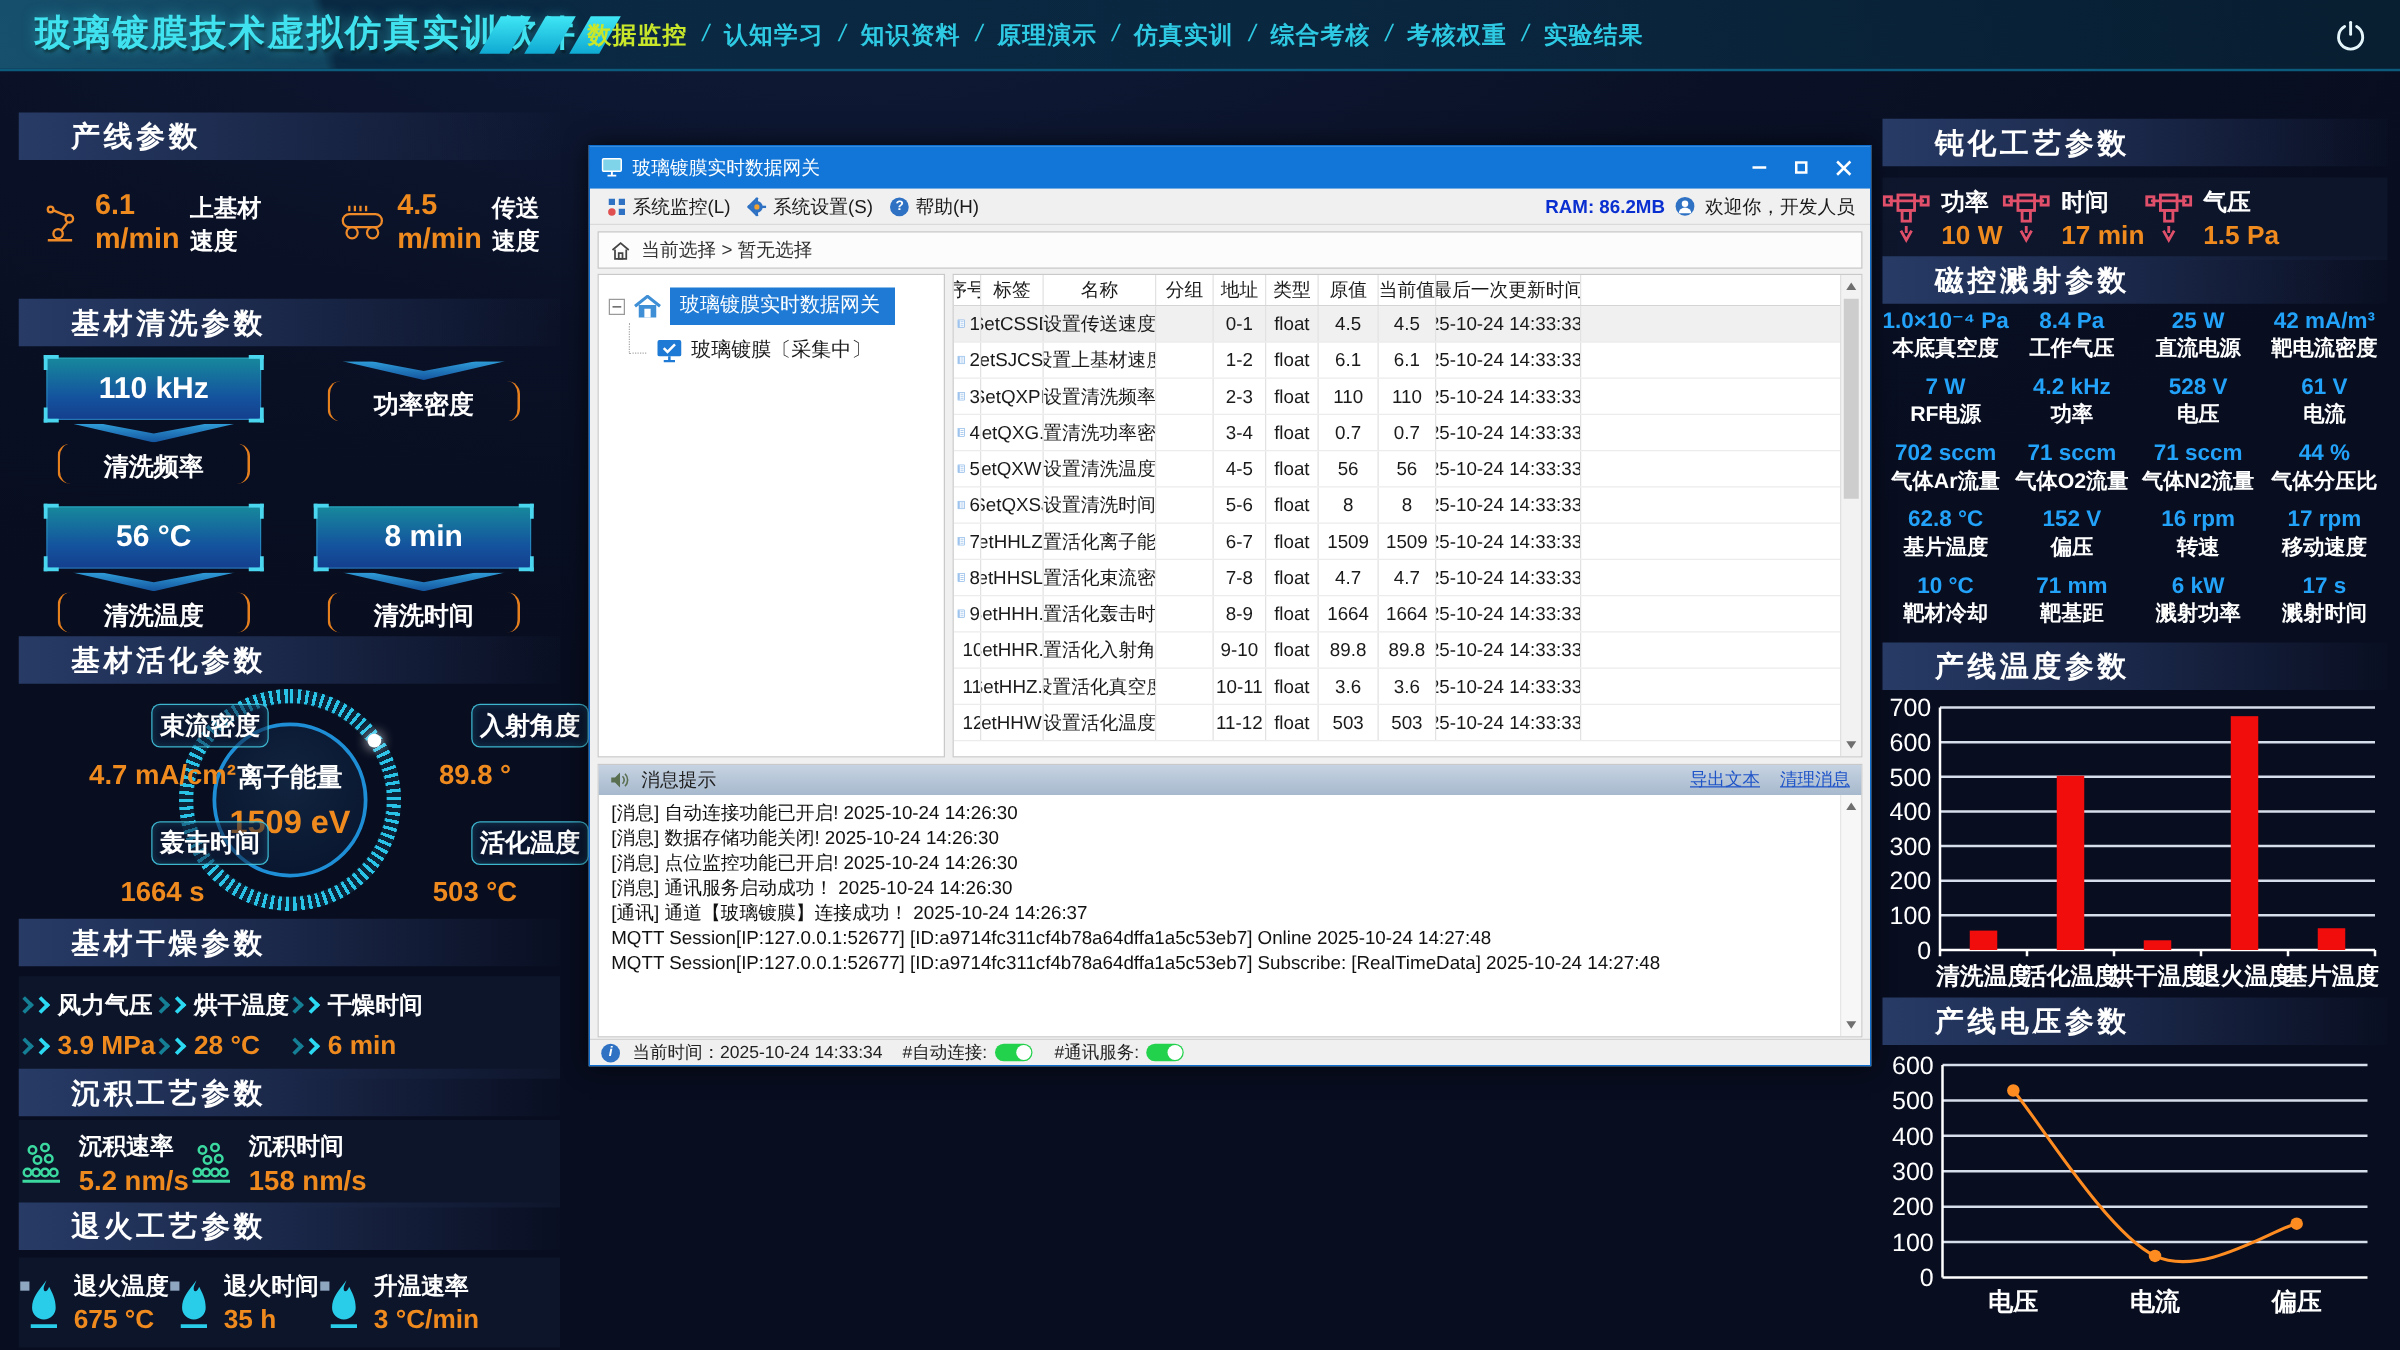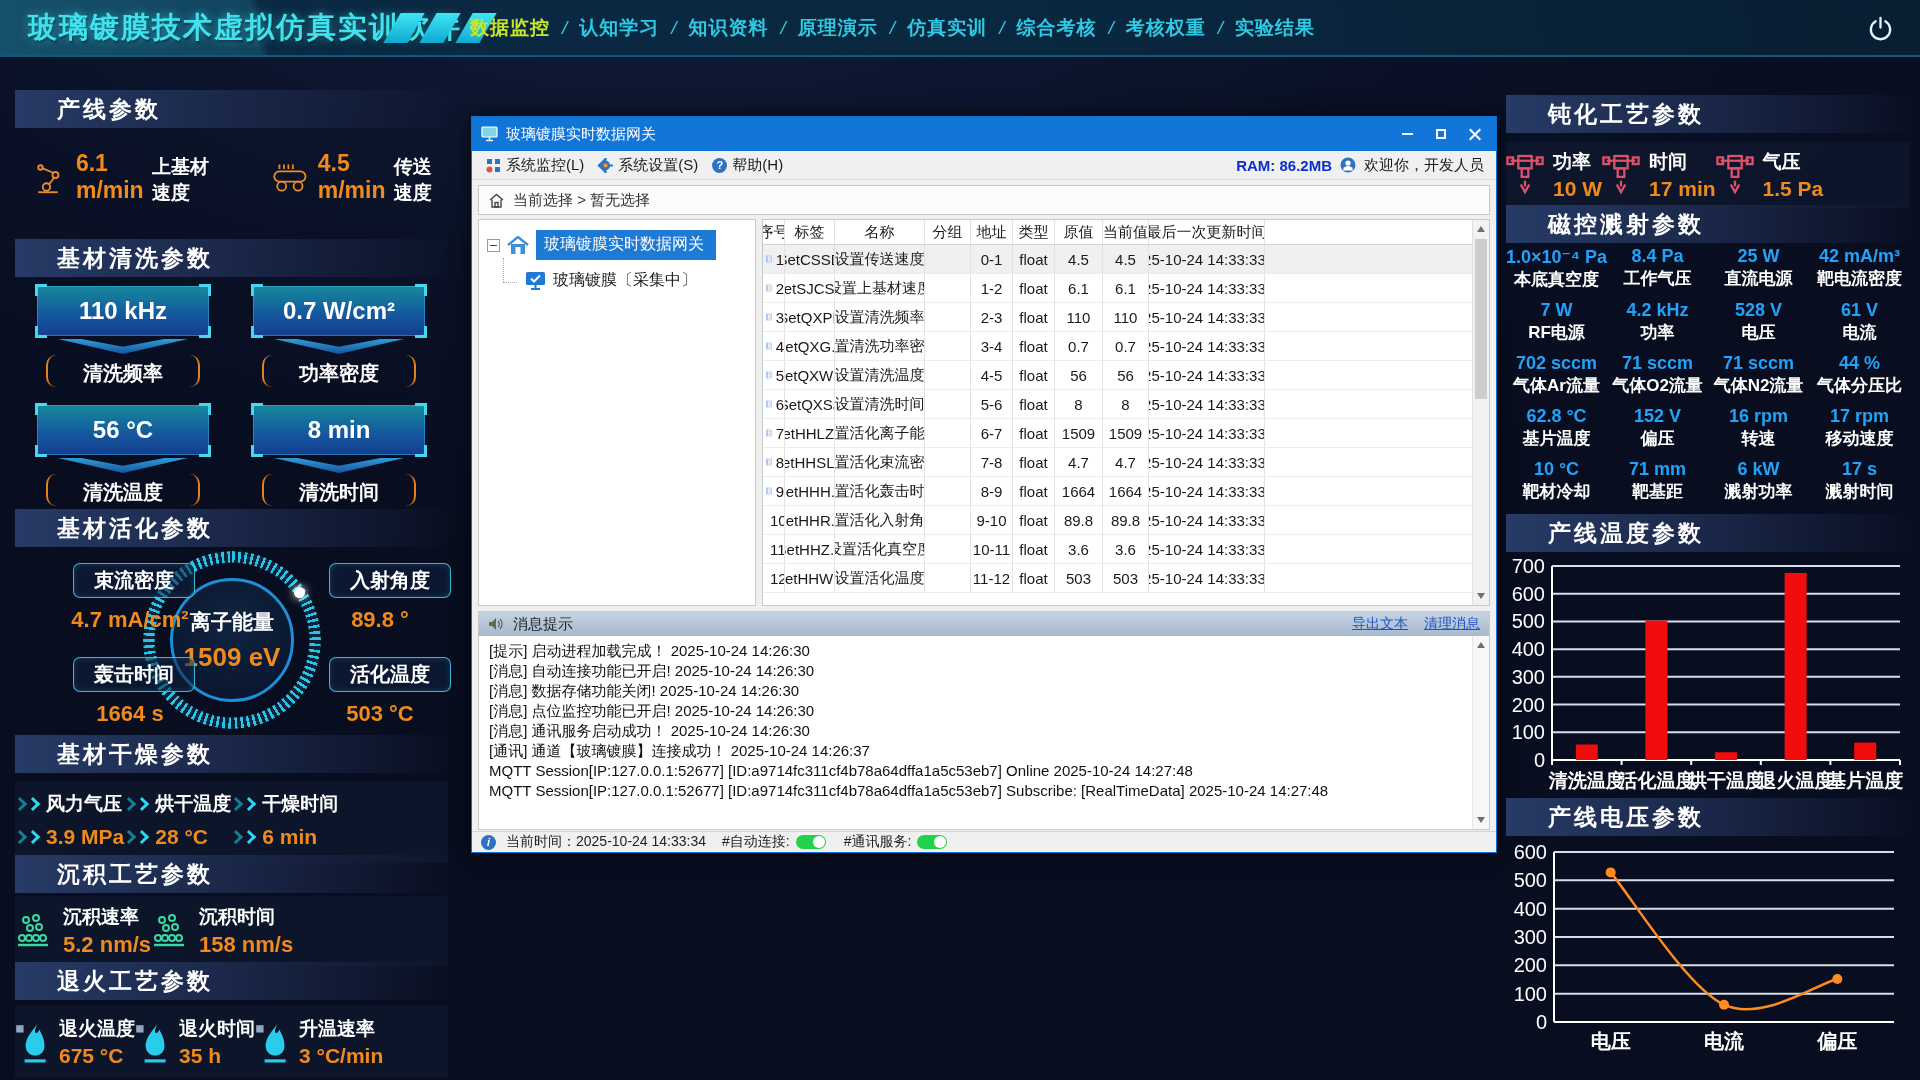--- a/index.html
+++ b/index.html
@@ -64,22 +64,22 @@
     -webkit-mask:radial-gradient(circle, transparent 0 61%, #000 62% 88%, transparent 89%);
     mask:radial-gradient(circle, transparent 0 61%, #000 62% 88%, transparent 89%); }
   .gauge .ring { position:absolute; inset:27px; border-radius:50%; border:3px solid #1e8fd6;
     background:radial-gradient(circle at 50% 38%, #11243f 0%, #0a1730 75%);
     display:flex; flex-direction:column; align-items:center; justify-content:center; gap:6px; }
   .gauge .ring .glbl { font-size:21px; font-weight:bold; color:#fff; }
   .gauge .ring .gval { font-size:26px; }
   .gauge .dot { position:absolute; right:16px; top:36px; width:11px; height:11px; border-radius:50%;
     background:#fff; box-shadow:0 0 10px #fff; }
   .tag { position:absolute; border:1px solid rgba(70,210,235,.85); border-radius:7px;
-    background:rgba(16,34,64,.55); color:#fff; font-size:20px; font-weight:bold; padding:3px 20px;
-    box-shadow:inset 0 0 6px rgba(40,160,200,.25); white-space:nowrap; }
+    background:rgba(16,34,64,.55); color:#fff; font-size:20px; font-weight:bold; padding:3px 6px;
+    box-shadow:inset 0 0 6px rgba(40,160,200,.25); white-space:nowrap;margin-left:48px; }
   .aval { position:absolute; font-size:22px; text-align:center; white-space:nowrap; }
   .tag.tl { left:58px; top:12px; } .aval.vtl { left:30px; top:56px; width:170px; }
   .tag.tr { left:314px; top:12px; } .aval.vtr { left:300px; top:56px; width:130px; }
   .tag.bl { left:58px; top:106px; } .aval.vbl { left:40px; top:150px; width:150px; }
   .tag.br { left:314px; top:106px; } .aval.vbr { left:300px; top:150px; width:130px; }
   .item-strip { position:absolute; left:0; width:100%; background:rgba(17,26,50,.6); }
   .dry-items { top:695px; height:82px; display:flex; padding-top:10px; }
   .dry-col { display:flex; flex-direction:column; gap:8px; }
   .chvrow { display:flex; align-items:center; }
   .chv { width:10px; height:10px; border-top:3px solid #157f95; border-right:3px solid #157f95;
@@ -272,24 +272,20 @@
       <div class="card">
         <div class="vbox">
           <span>110 kHz</span>
           <span class="bc"></span>
         </div>
         <div class="vchev"></div>
         <div class="vlabel">清洗频率</div>
       </div>
 
       <div class="card">
-        <div class="vbox">
-          <span>0.7 W/cm²</span>
-          <span class="bc"></span>
-        </div>
         <div class="vchev"></div>
         <div class="vlabel">功率密度</div>
       </div>
 
       <div class="card">
         <div class="vbox">
           <span>56 °C</span>
           <span class="bc"></span>
         </div>
         <div class="vchev"></div>
@@ -835,21 +831,20 @@
       <span>消息提示</span>
       <span class="msg-links">
 
       <span class="msg-link">导出文本</span>
           <span class="msg-link">清理消息</span>
         </span>
     </div>
     <div class="msg-body">
       <div>
 
-      <div class="msg-line">[提示] 启动进程加载完成！   2025-10-24 14:26:30</div>
           <div class="msg-line">[消息] 自动连接功能已开启!  2025-10-24 14:26:30</div>
           <div class="msg-line">[消息] 数据存储功能关闭!  2025-10-24 14:26:30</div>
           <div class="msg-line">[消息] 点位监控功能已开启!  2025-10-24 14:26:30</div>
           <div class="msg-line">[消息] 通讯服务启动成功！   2025-10-24 14:26:30</div>
           <div class="msg-line">[通讯] 通道【玻璃镀膜】连接成功！   2025-10-24 14:26:37</div>
           <div class="msg-line">MQTT Session[IP:127.0.0.1:52677] [ID:a9714fc311cf4b78a64dffa1a5c53eb7] Online  2025-10-24 14:27:48</div>
           <div class="msg-line">MQTT Session[IP:127.0.0.1:52677] [ID:a9714fc311cf4b78a64dffa1a5c53eb7] Subscribe: [RealTimeData]  2025-10-24 14:27:48</div>
         </div>
       <div class="msg-scroll">
         <span class="sb-up"></span>

